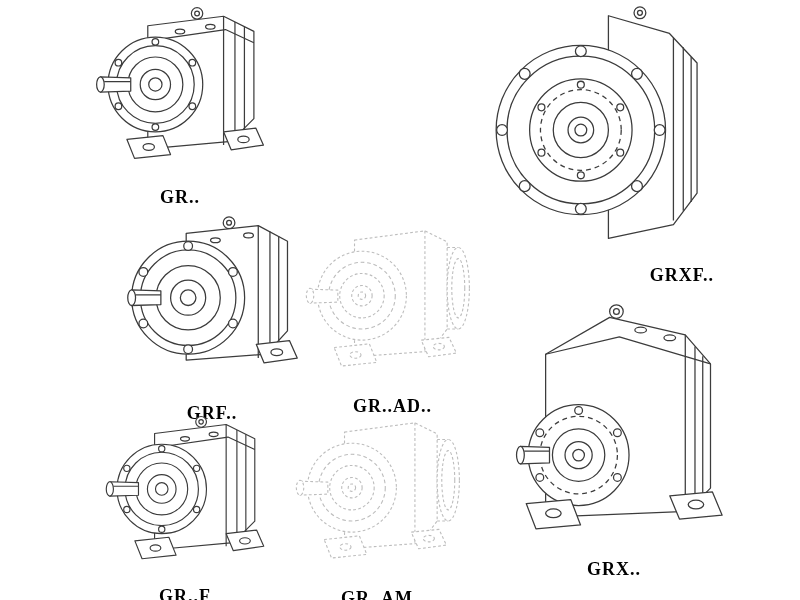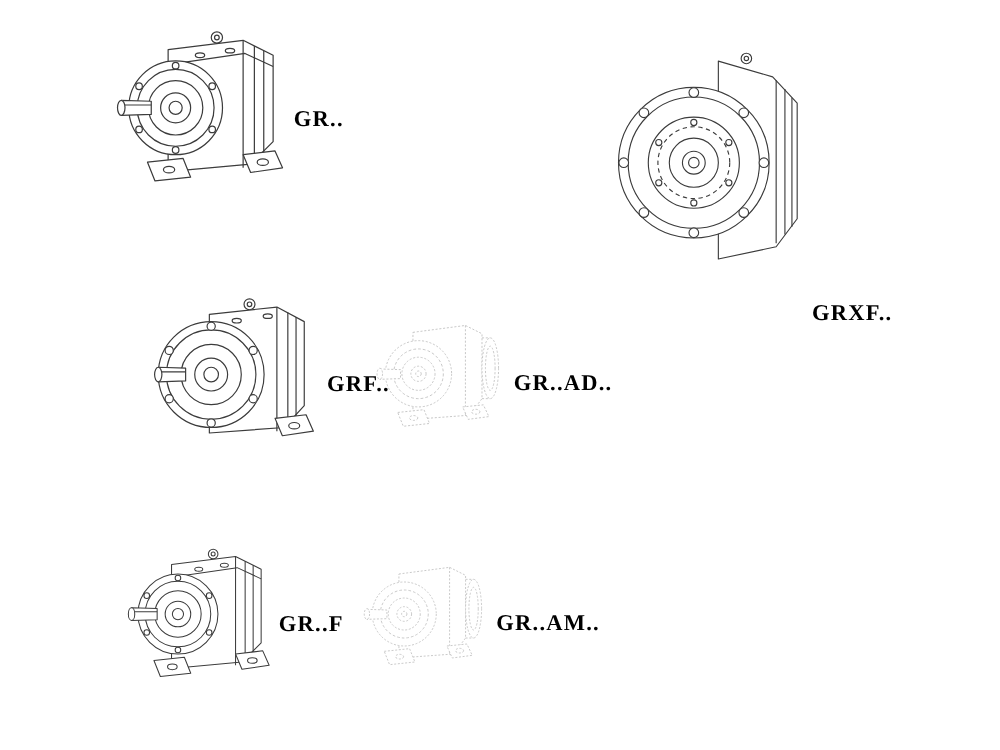--- a/index.html
+++ b/index.html
@@ -10,21 +10,21 @@
     position: relative;
     width: 800px;
     height: 600px;
     background: #ffffff;
     overflow: hidden;
   }
 
   .fig {
     position: absolute;
     display: flex;
-    flex-direction: row;
+    flex-direction: column;
     align-items: center;
   }
   .fig svg.drawing { display: block; }
   .fig figcaption {
     font-weight: bold;
     font-size: 18px;
     letter-spacing: 1px;
     color: #000000;
     margin-top: 4px;
     white-space: nowrap;
@@ -218,14 +218,20 @@
     <figcaption>GR..F</figcaption>
   </figure>
 
   <figure class="fig" style="left:285px; top:408px; width:195px;">
     <svg class="drawing" width="195" height="176" viewBox="0 0 210 190">
       <use class="ghost" href="#gear-adapter" fill="#ffffff" stroke="#bdbdbd" stroke-width="1.2" stroke-linejoin="round"></use>
     </svg>
     <figcaption>GR..AM..</figcaption>
   </figure>
 
+  <figure class="fig" style="left:495px; top:298px; width:238px;">
+    <svg class="drawing" width="238" height="257" viewBox="0 0 245 265">
+      <use href="#gear-rx" fill="#ffffff" stroke="#3c3c3c" stroke-width="1.3" stroke-linejoin="round"></use>
+    </svg>
+    <figcaption>GRX..</figcaption>
+  </figure>
 
 </div>
 
 </body></html>

